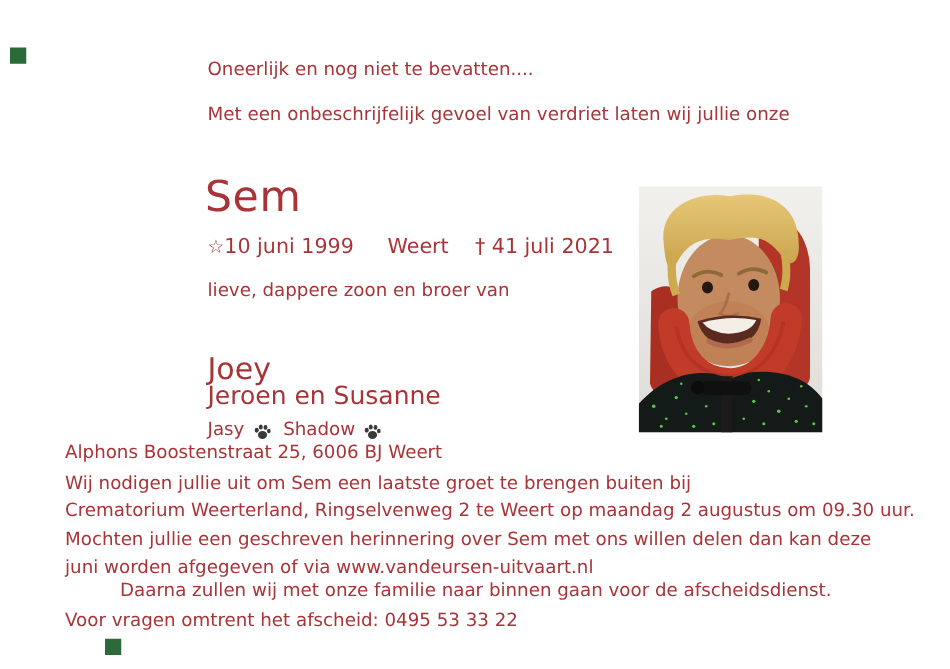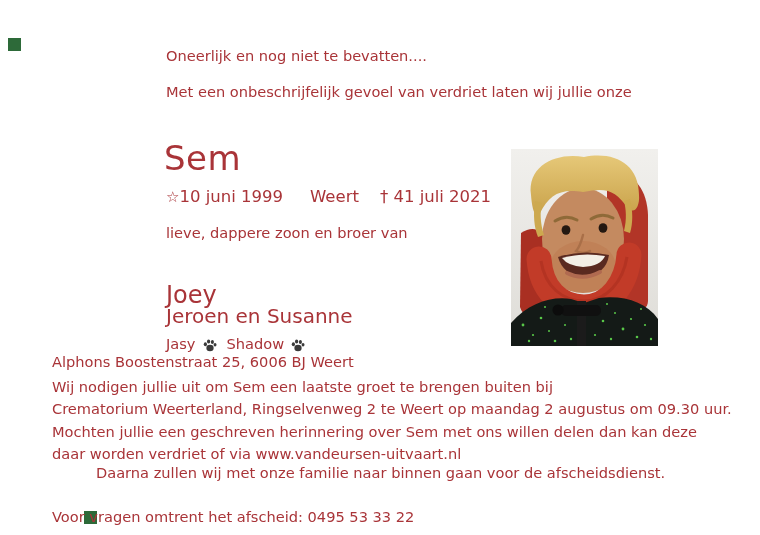--- a/index.html
+++ b/index.html
@@ -35,21 +35,21 @@
 
   .fam-parents{left:166px;top:257px;font-size:20px;margin-top:47px;}
   .fam-brother{left:166px;top:281px;font-size:24px;}
   .fam-pets{left:166px;top:303px;display:flex;align-items:center;margin-top:32px;}
   .paw{width:14px;height:13px;margin:3px 10px 0 7px;color:#3a3a3a;flex:0 0 auto;}
 
   .addr{left:52px;top:353px;}
   .invite{left:52px;top:376px;}
   .memory{left:52px;top:421px;}
   .service{left:62px;top:464px;margin-left:34px;}
-  .phone{left:52px;top:508px;}
+  .phone{left:52px;top:488px;}
 
   .photo{
     left:511px;top:149px;width:147px;height:197px;display:block;
   }
 </style>
 </head>
 <body>
 
 <div class="marker top"></div>
 <div class="marker bottom"></div>
@@ -160,18 +160,18 @@
 
 <div class="abs addr t15">Alphons Boostenstraat 25, 6006 BJ Weert</div>
 
 <div class="abs invite t15 para">
   <div>Wij nodigen jullie uit om Sem een laatste groet te brengen buiten bij</div>
   <div>Crematorium Weerterland, Ringselvenweg 2 te Weert op maandag 2 augustus om 09.30 uur.</div>
 </div>
 
 <div class="abs memory t15 para">
   <div>Mochten jullie een geschreven herinnering over Sem met ons willen delen dan kan deze</div>
-  <div>daar worden verdriet of via www.vandeursen-uitvaart.nl</div>
+  <div>juni worden afgegeven of via www.vandeursen-uitvaart.nl</div>
 </div>
 
 <div class="abs service t15">Daarna zullen wij met onze familie naar binnen gaan voor de afscheidsdienst.</div>
 
 <div class="abs phone t15">Voor vragen omtrent het afscheid: 0495 53 33 22</div>
 
 </body></html>

